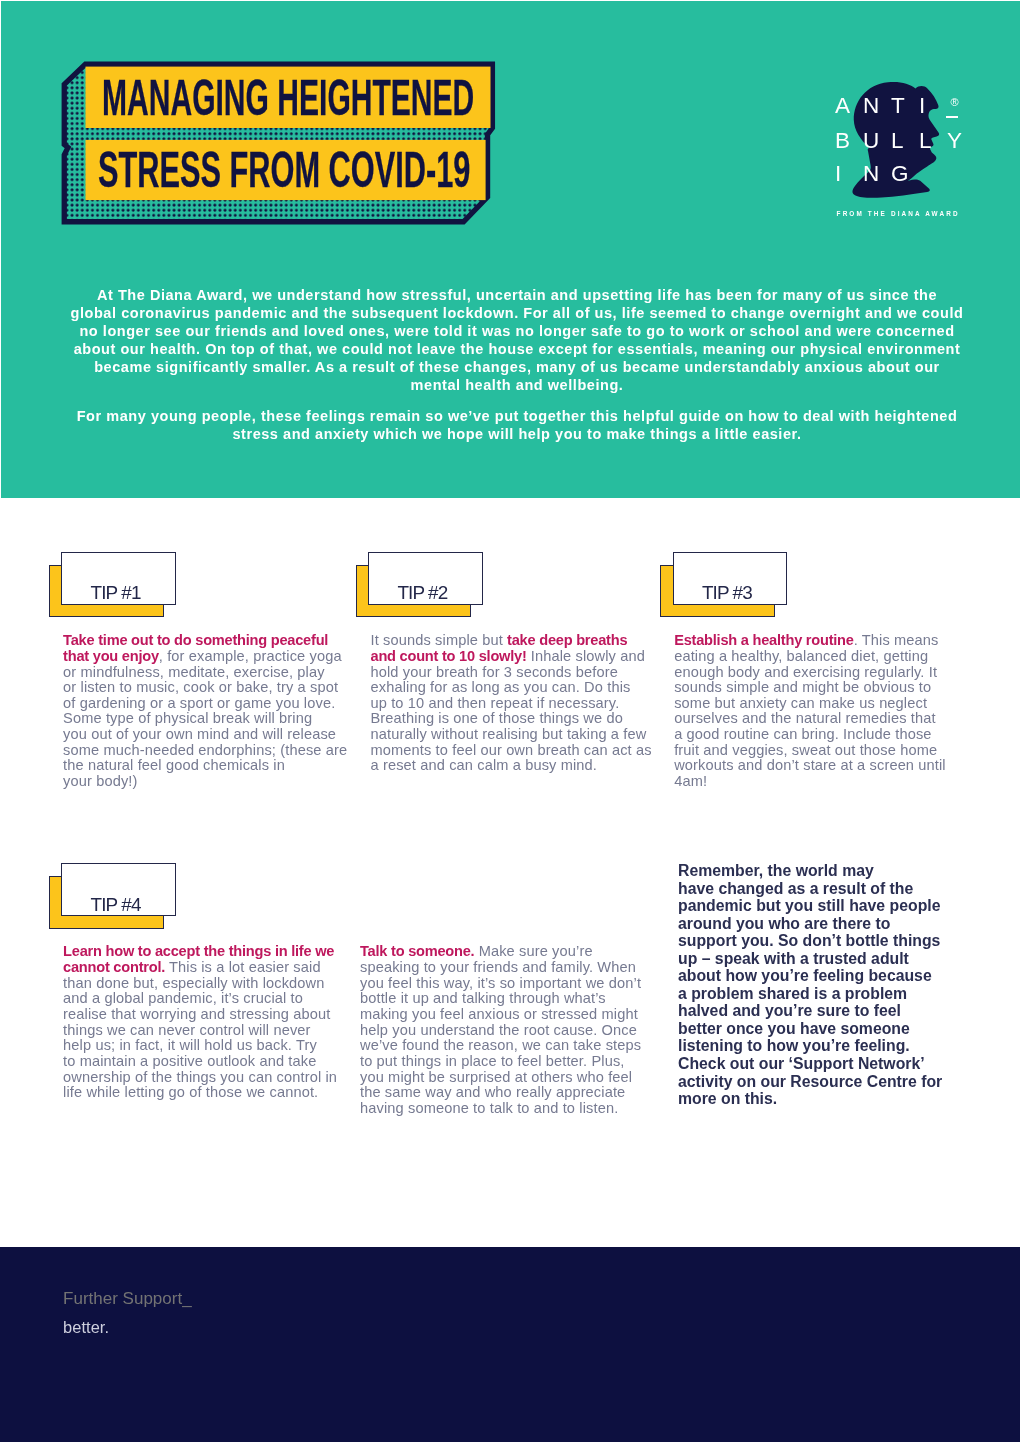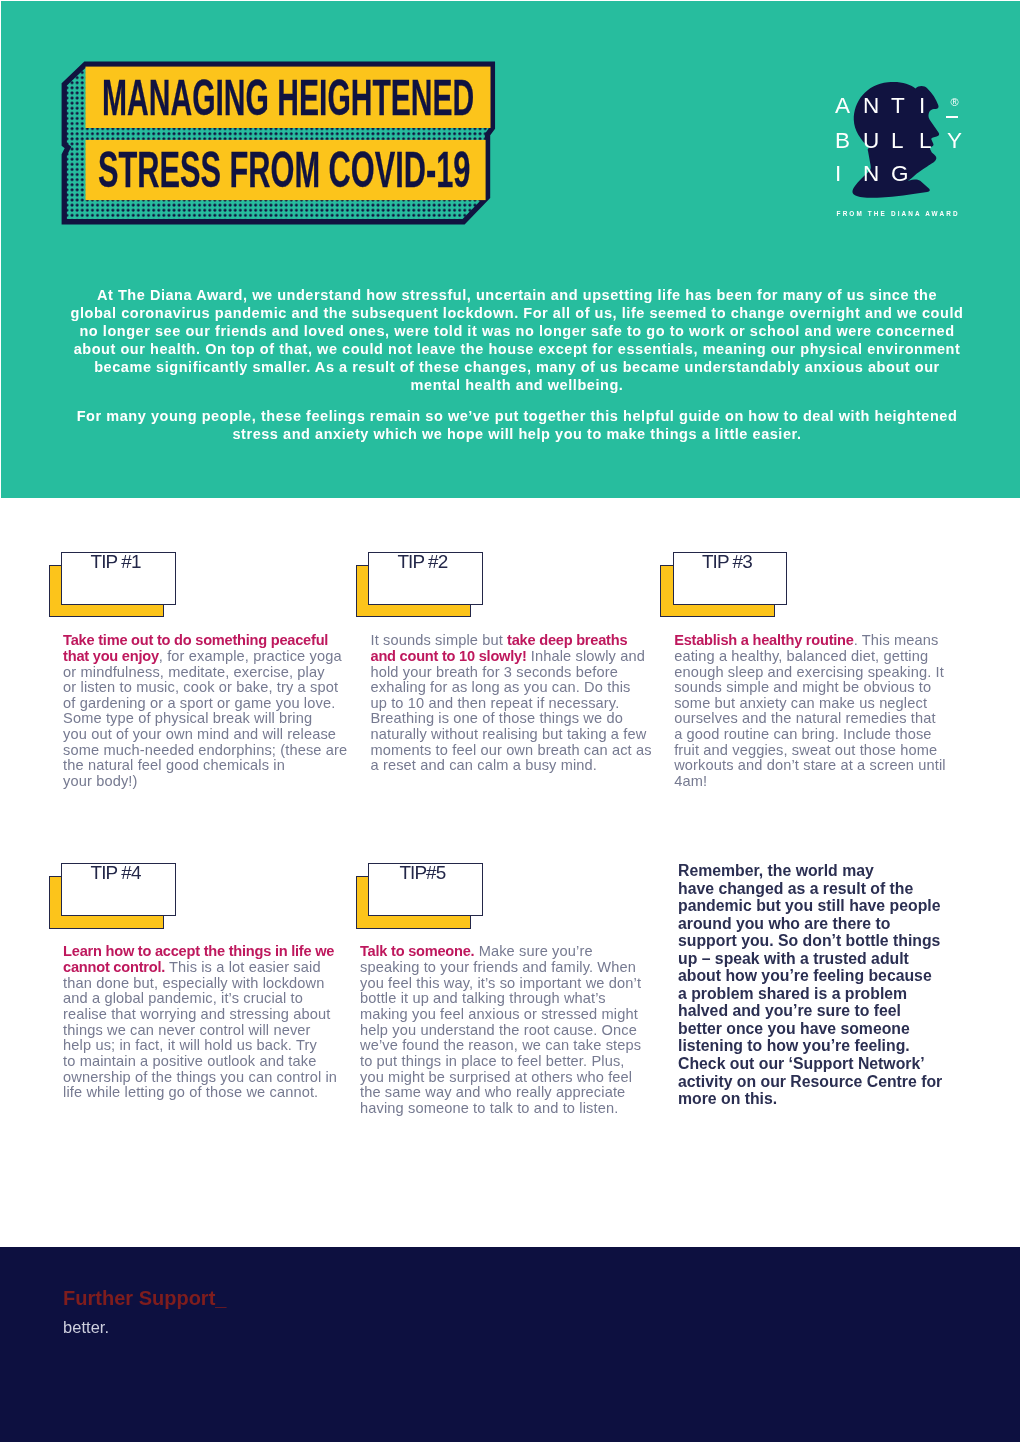--- a/index.html
+++ b/index.html
@@ -31,33 +31,33 @@
 
   
   .intro{position:absolute;left:62px;top:286.2px;width:910px;color:#ffffff;font-weight:700;font-size:14.5px;line-height:18px;letter-spacing:.55px;text-align:center;}
   .intro p{margin:0;}
   .intro p span{display:block;white-space:nowrap;}
   .intro p + p{margin-top:13.1px;}
 
   
   .tipbox{position:absolute;width:126px;height:66px;}
   .tipbox .ybox{position:absolute;left:0;top:13px;width:114.7px;height:52.6px;background:#fcc41b;border:1.6px solid #232749;box-sizing:border-box;}
-  .tipbox .wbox{position:absolute;left:12.3px;top:0;width:114.6px;height:52.8px;background:#fff;border:1.6px solid #232749;box-sizing:border-box;display:flex;align-items:flex-start;justify-content:center;}
+  .tipbox .wbox{position:absolute;left:12.3px;top:0;width:114.6px;height:52.8px;background:#fff;border:1.6px solid #232749;box-sizing:border-box;display:flex;align-items:flex-end;justify-content:center;}
   .tipbox .wbox span{color:#232749;font-size:18.9px;font-weight:400;letter-spacing:-.9px;text-indent:-.9px;line-height:1;position:relative;left:-2.7px;top:-.4px;}
 
   .tiptext{position:absolute;width:300px;font-size:14.6px;line-height:15.65px;color:#767a91;font-weight:400;letter-spacing:.13px;}
   .tiptext div{white-space:nowrap;}
   .tiptext b{color:#be185d;font-weight:700;letter-spacing:-.23px;}
 
   .remember{position:absolute;left:678px;top:862px;width:290px;font-size:15.8px;line-height:17.55px;color:#2b2f52;font-weight:700;letter-spacing:0px;}
   .remember div{white-space:nowrap;}
 
   
   .footer{position:absolute;left:0;top:1247px;width:1020px;height:195px;background:#0d1040;}
-  .fh{position:absolute;left:63.1px;top:1290.9px;color:#7f1d1d;font-size:20px;line-height:15.9px;font-weight:700;letter-spacing:0px;}
+  .fh{position:absolute;left:63.1px;top:1290.9px;color:#737373;font-size:17px;line-height:15.9px;font-weight:400;letter-spacing:0px;}
   .footer-body{position:absolute;left:63.1px;top:1319px;width:940px;color:#ced0de;font-size:16.4px;line-height:17.75px;font-weight:400;letter-spacing:.06px;}
   .footer-body div{white-space:nowrap;}
   .footer-body b{color:#ffffff;font-weight:700;}
 </style>
 </head>
 <body>
 
 <div class="page">
   <div class="hero"></div>
 
@@ -187,21 +187,21 @@
 
   <div class="tipbox" style="left:660.4px;top:551.9px;">
     <div class="ybox"></div>
     <div class="wbox">
         <span>TIP #3</span>
       </div>
   </div>
   <div class="tiptext" style="left:674.2px;top:633.2px;">
       <div><b>Establish a healthy routine</b><span>. This means</span></div>
       <div><span>eating a healthy, balanced diet, getting</span></div>
-      <div><span>enough sleep and exercising speaking. It</span></div>
+      <div><span>enough body and exercising regularly. It</span></div>
       <div><span>sounds simple and might be obvious to</span></div>
       <div><span>some but anxiety can make us neglect</span></div>
       <div><span>ourselves and the natural remedies that</span></div>
       <div><span>a good routine can bring. Include those</span></div>
       <div><span>fruit and veggies, sweat out those home</span></div>
       <div><span>workouts and don’t stare at a screen until</span></div>
       <div><span>4am!</span></div>
     </div>
 
   <div class="tipbox" style="left:49.1px;top:863.3px;">
@@ -216,26 +216,20 @@
       <div><span>than done but, especially with lockdown</span></div>
       <div><span>and a global pandemic, it’s crucial to</span></div>
       <div><span>realise that worrying and stressing about</span></div>
       <div><span>things we can never control will never</span></div>
       <div><span>help us; in fact, it will hold us back. Try</span></div>
       <div><span>to maintain a positive outlook and take</span></div>
       <div><span>ownership of the things you can control in</span></div>
       <div><span>life while letting go of those we cannot.</span></div>
     </div>
 
-  <div class="tipbox" style="left:355.9px;top:863.3px;">
-    <div class="ybox"></div>
-    <div class="wbox">
-        <span>TIP#5</span>
-      </div>
-  </div>
   <div class="tiptext" style="left:360px;top:944.4px;">
       <div><b>Talk to someone.</b><span> Make sure you’re</span></div>
       <div><span>speaking to your friends and family. When</span></div>
       <div><span>you feel this way, it’s so important we don’t</span></div>
       <div><span>bottle it up and talking through what’s</span></div>
       <div><span>making you feel anxious or stressed might</span></div>
       <div><span>help you understand the root cause. Once</span></div>
       <div><span>we’ve found the reason, we can take steps</span></div>
       <div><span>to put things in place to feel better. Plus,</span></div>
       <div><span>you might be surprised at others who feel</span></div>

